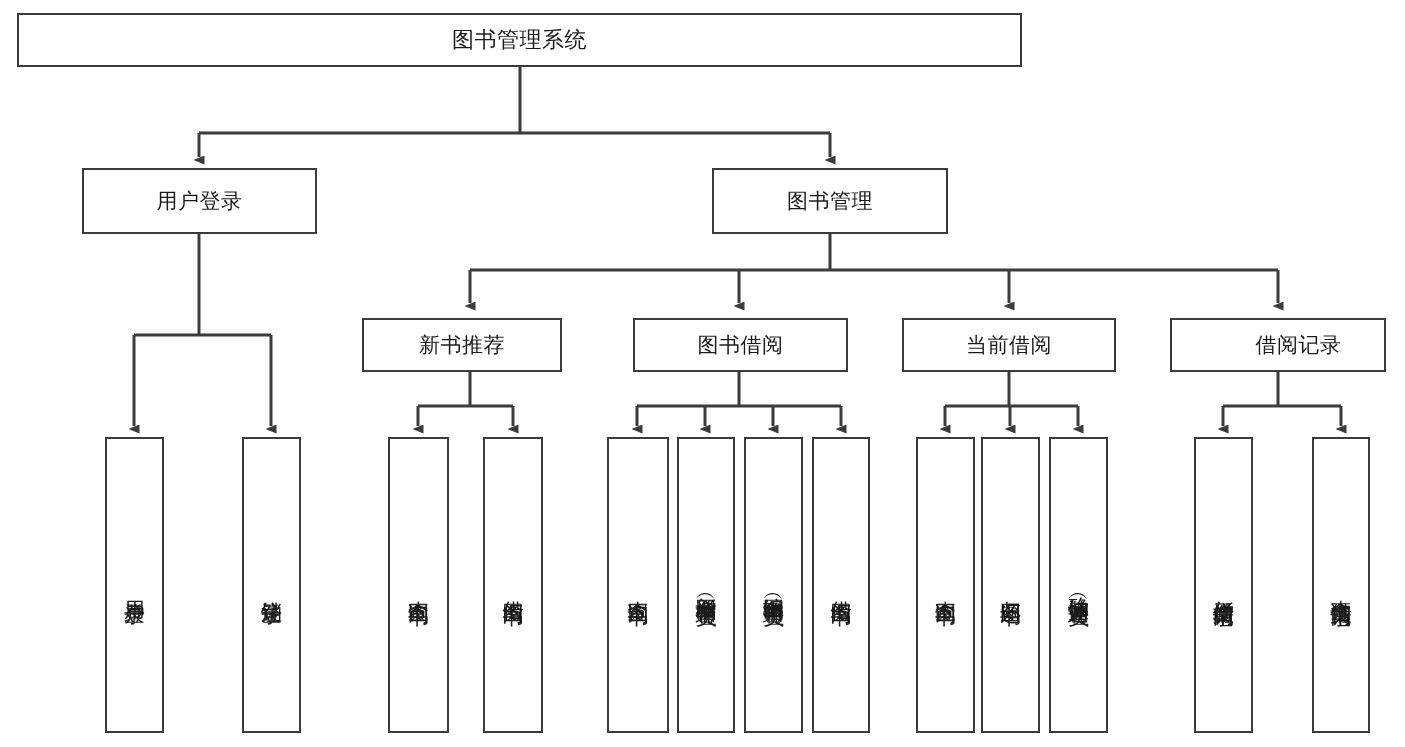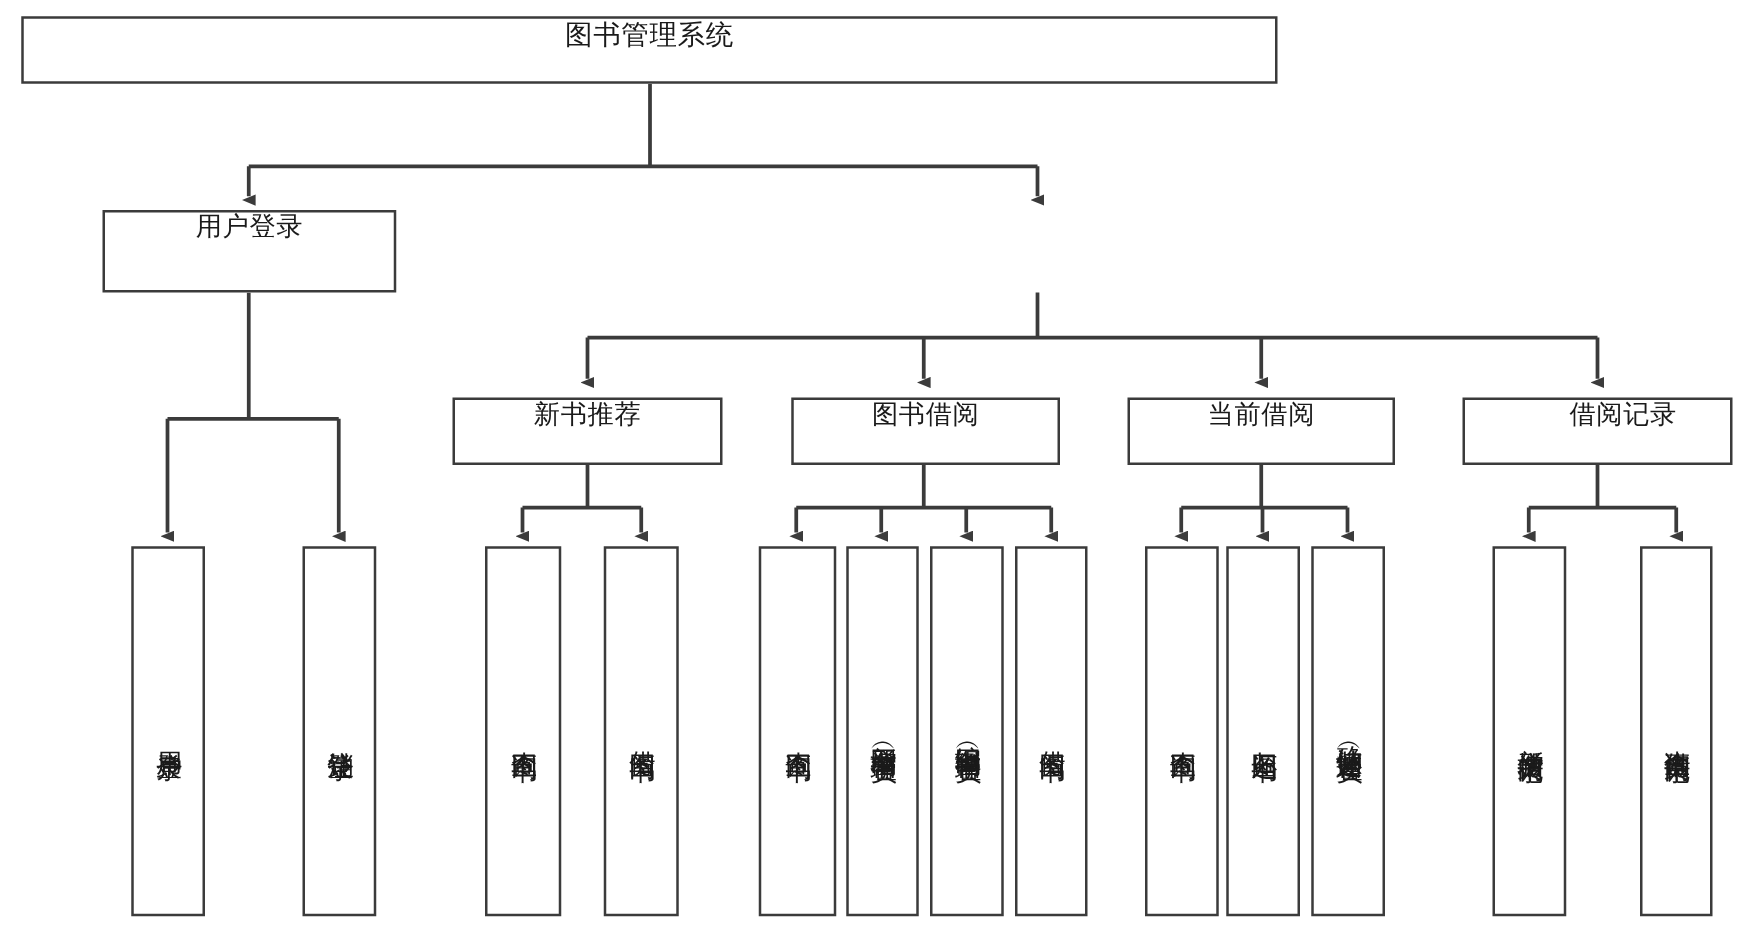--- a/index.html
+++ b/index.html
@@ -24,20 +24,21 @@
     top: 0;
     width: 1405px;
     height: 747px;
   }
   .node {
     position: absolute;
     box-sizing: border-box;
     background: #ffffff;
     border: 2.5px solid #3b3b3b;
     display: flex;
+    align-items: center;
     justify-content: center;
     color: #1a1a1a;
   }
   .node-label {
     display: block;
     text-align: center;
     line-height: 1.18;
     letter-spacing: 0.5px;
   }
   
@@ -126,22 +127,25 @@
     </g>
   </svg>
 
   <div class="node horiz root" style="left:17px; top:13px; width:1005px; height:54px;">
     <span class="node-label">图书管理系统</span>
   </div>
 
   <div class="node horiz" style="left:82px; top:168px; width:235px; height:66px;">
     <span class="node-label">用户登录</span>
   </div>
-
-  <div class="node horiz" style="left:362px; top:318px; width:216px; height:54px;">
+  <div class="node horiz" style="left:712px; top:168px; width:236px; height:66px;">
+    <span class="node-label">图书管理</span>
+  </div>
+
+  <div class="node horiz" style="left:362px; top:318px; width:200px; height:54px;">
     <span class="node-label">新书推荐</span>
   </div>
   <div class="node horiz" style="left:902px; top:318px; width:214px; height:54px;">
     <span class="node-label">当前借阅</span>
   </div>
   <div class="node horiz" style="left:633px; top:318px; width:215px; height:54px;">
     <span class="node-label">图书借阅</span>
   </div>
   <div class="node horiz" style="left:1170px; top:318px; width:216px; height:54px;padding-left:41px;">
     <span class="node-label">借阅记录</span>

